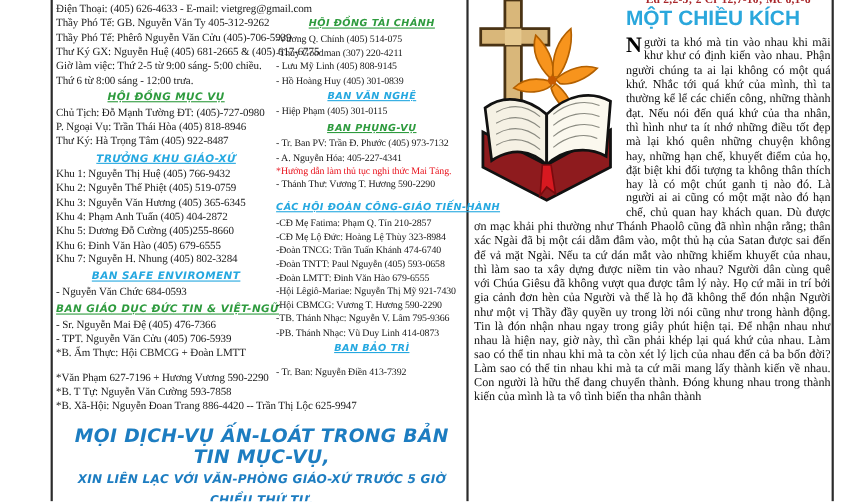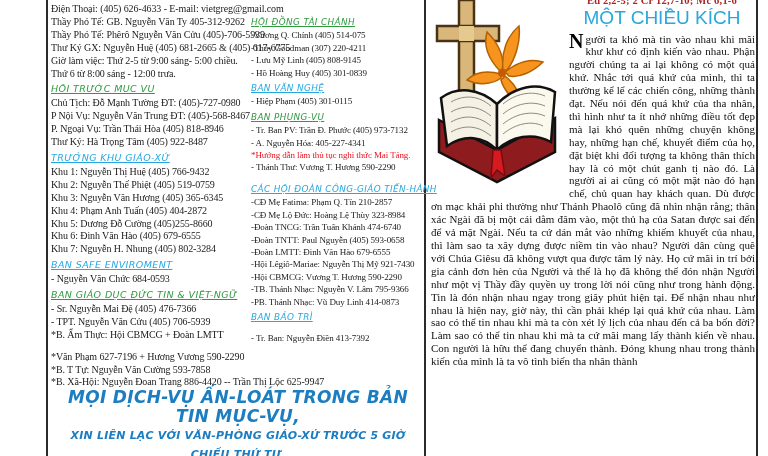--- a/index.html
+++ b/index.html
@@ -10,44 +10,44 @@
   .vline{position:absolute; top:0; bottom:0; width:2px; background:#2b2b2b;}
   #vline-left{left:26px;}
   #vline-mid{left:404px;}
   #vline-right{left:736px;}
 
   
   #col-a{position:absolute; left:31px; top:3px; width:200px; font-size:10px; line-height:12.9px; letter-spacing:-0.1px; white-space:nowrap;}
   #col-b{position:absolute; left:231px; top:13px; width:174px; font-size:9px; line-height:12.4px; letter-spacing:-0.1px; white-space:nowrap;}
   .line{white-space:nowrap;}
   .hg,.hb{
-    font-family:"DejaVu Sans", sans-serif; font-style:italic; font-weight:normal;
-    font-size:9.5px; text-decoration:underline;
+    font-family:"DejaVu Sans", sans-serif; font-style:italic; font-weight:bold;
+    font-size:9.5px; text-align:center; text-decoration:underline;
     letter-spacing:0.4px; margin-top:3px; margin-bottom:1px;
   }
   #col-b .hg,#col-b .hb{font-size:8.8px;}
   .hg{color:#2e9b3e;}
   .hb{color:#25a8e0;}
   .red{color:#e8131d;}
   .gap{margin-top:9px;}
 
   
   #notice{position:absolute; left:30px; top:388px; width:376px; text-align:center;
           font-family:"DejaVu Sans", sans-serif; font-weight:bold; font-style:italic; color:#1d7dc1;}
   #notice .n1{font-size:17px; line-height:19px; letter-spacing:0.3px;}
   #notice .n2{font-size:11px;  line-height:19px; letter-spacing:0.2px;}
   #notice .n3{font-size:17px;  line-height:24px; text-decoration:underline; letter-spacing:0.5px; margin-top:2px;}
 
   
   #article{position:absolute; left:411px; top:0; width:324px; height:456px; overflow:hidden;}
   #clipart{float:left; width:133px; height:200px; margin-right:5px;}
   #scripture{margin-top:-5px; text-align:center; color:#a8262a; font-weight:bold;
              font-size:10.5px; line-height:11px; white-space:nowrap; letter-spacing:0.2px;}
-  #title{font-family:"Liberation Sans", sans-serif; font-weight:normal; color:#2aa7dc;
-         font-size:19px; line-height:20.5px; text-align:center; margin:2px 0 4px 0;}
+  #title{font-family:"Liberation Sans", sans-serif; font-weight:bold; color:#2aa7dc;
+         font-size:19px; line-height:20.5px; text-align:left; margin:2px 0 4px 0;}
   #body-text{font-size:11px; line-height:12.9px; text-align:justify; color:#111;}
   #drop-cap{float:left; font-family:"Liberation Serif", serif; font-weight:bold;
             font-size:20px; line-height:16px; padding-right:2px; color:#000;}
 </style>
 </head>
 <body>
 
 <div id="page">
 
   <div class="vline" id="vline-left"></div>
@@ -55,23 +55,22 @@
   <div class="vline" id="vline-right"></div>
 
   <div id="col-a">
 
   <div class="line">Điện Thoại: (405) 626-4633 - E-mail: vietgreg@gmail.com</div>
       <div class="line">Thầy Phó Tế: GB. Nguyễn Văn Ty 405-312-9262</div>
       <div class="line">Thầy Phó Tế: Phêrô Nguyễn Văn Cửu (405)-706-5939</div>
       <div class="line">Thư Ký GX: Nguyễn Huệ (405) 681-2665 &amp; (405) 617-6775</div>
       <div class="line">Giờ làm việc: Thứ 2-5 từ 9:00 sáng- 5:00 chiều.</div>
       <div class="line">Thứ 6 từ 8:00 sáng - 12:00 trưa.</div>
-      <div class="line hg">HỘI TRƯỚC MỤC VỤ</div>
+      <div class="line hg">HỘI ĐỒNG MỤC VỤ</div>
       <div class="line">Chủ Tịch: Đỗ Mạnh Tường ĐT: (405)-727-0980</div>
-      <div class="line">P Nội Vụ: Nguyễn Văn Trung ĐT: (405)-568-8467</div>
       <div class="line">P. Ngoại Vụ: Trần Thái Hòa (405) 818-8946</div>
       <div class="line">Thư Ký: Hà Trọng Tâm (405) 922-8487</div>
       <div class="line hb">TRƯỞNG KHU GIÁO-XỨ</div>
       <div class="line">Khu 1: Nguyễn Thị Huệ (405) 766-9432</div>
       <div class="line">Khu 2: Nguyễn Thế Phiệt (405) 519-0759</div>
       <div class="line">Khu 3: Nguyễn Văn Hương (405) 365-6345</div>
       <div class="line">Khu 4: Phạm Anh Tuấn (405) 404-2872</div>
       <div class="line">Khu 5: Dương Đỗ Cường (405)255-8660</div>
       <div class="line">Khu 6: Đinh Văn Hào (405) 679-6555</div>
       <div class="line">Khu 7: Nguyễn H. Nhung (405) 802-3284</div>

